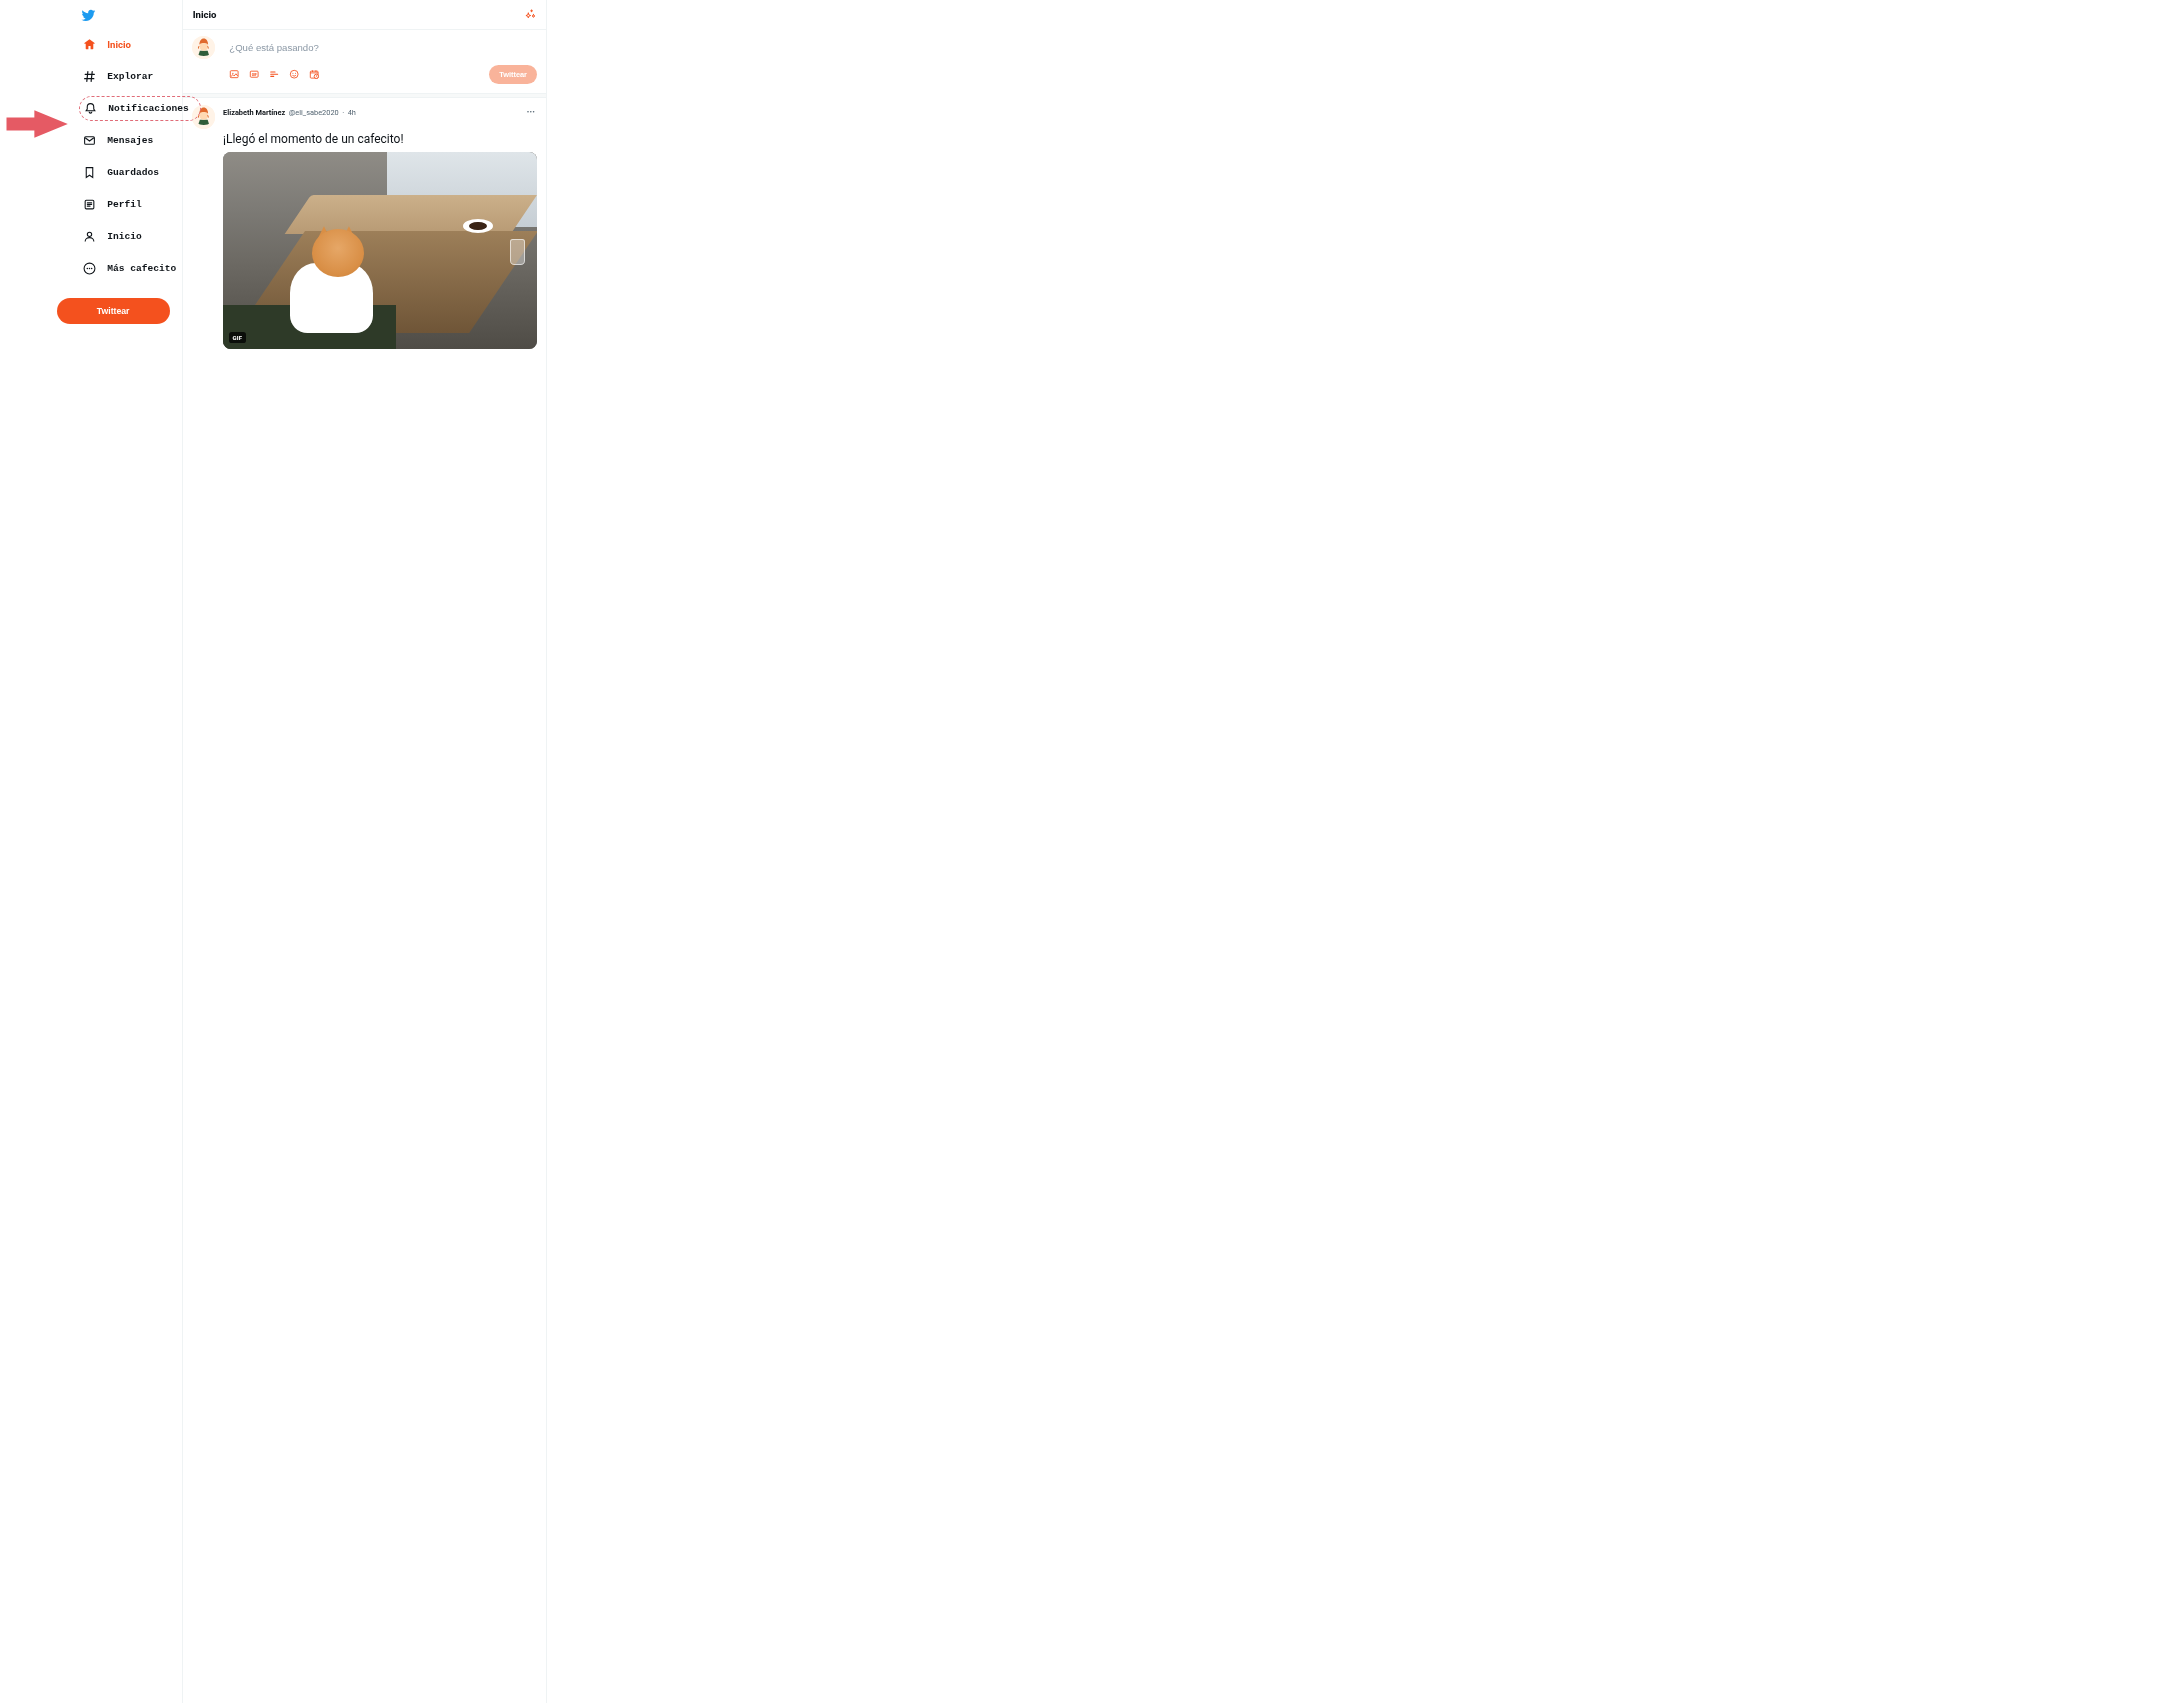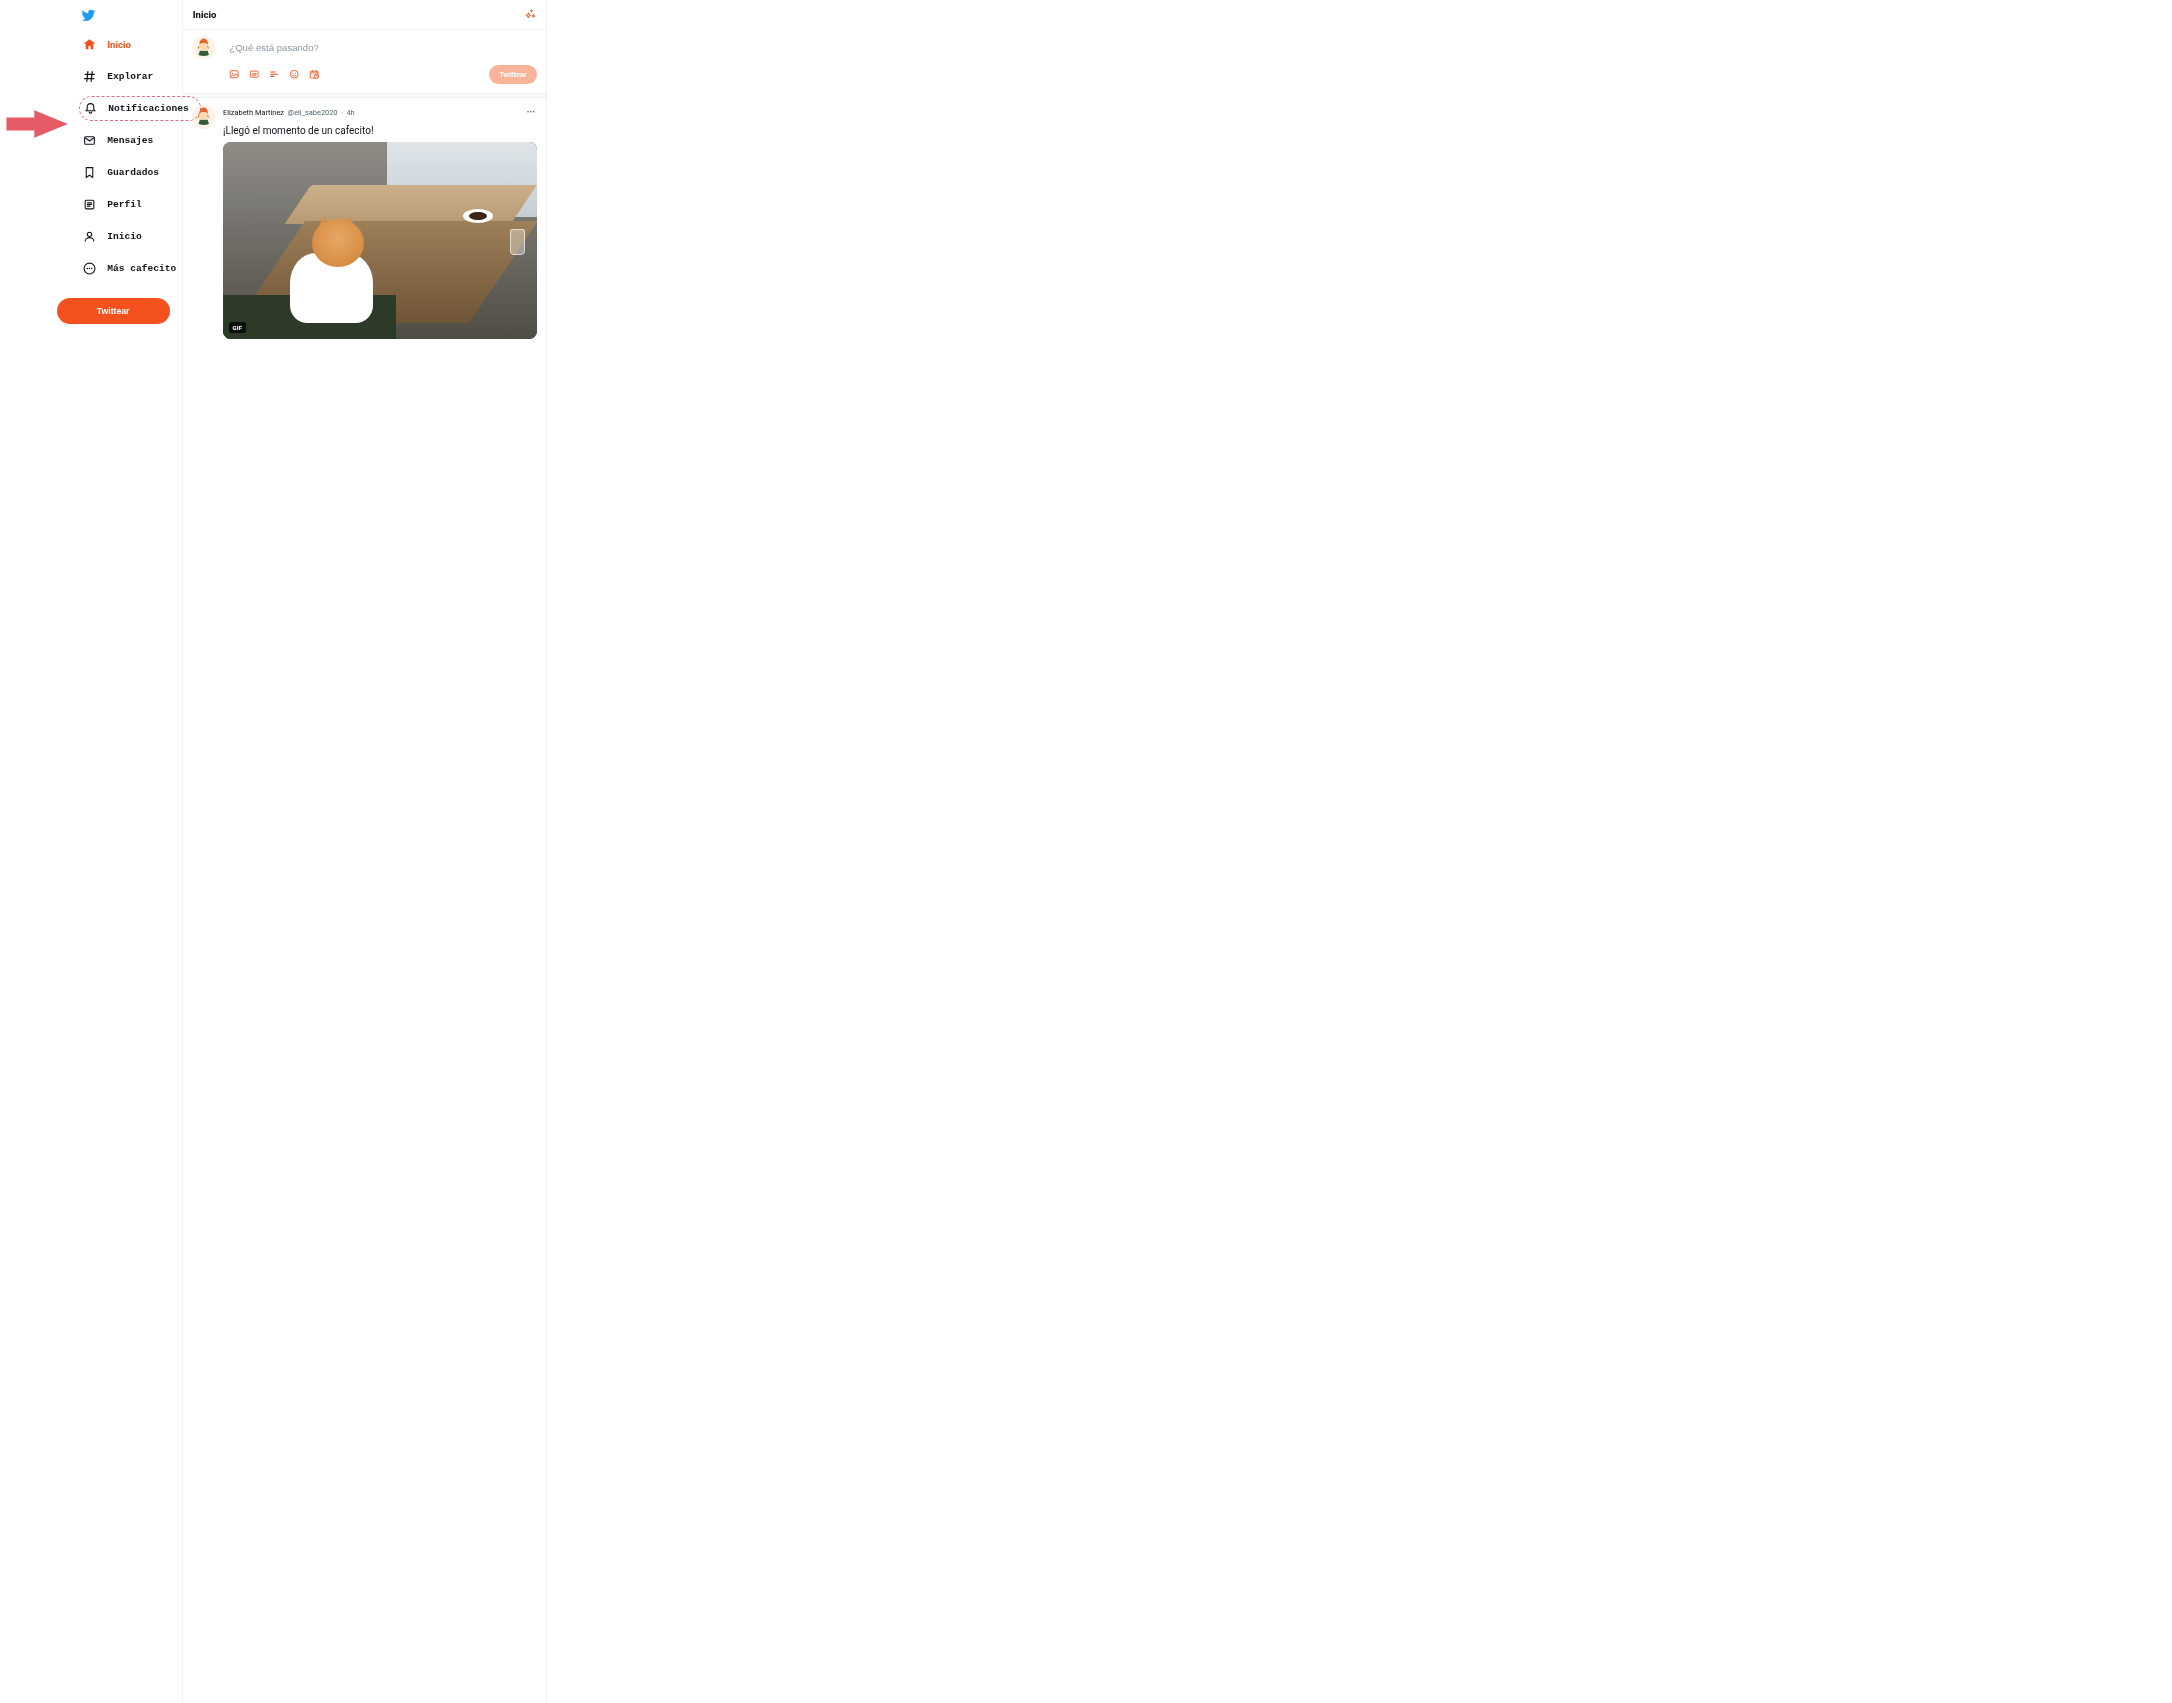--- a/index.html
+++ b/index.html
@@ -110,24 +110,24 @@
     padding: 5.2px 10.4px; font-size:7.4px; font-weight:700; cursor:default;
   }
   .gap-strip { height:4.3px; background:#f7f9f9; border-bottom:0.4px solid #eff3f4; }
   
   .tweet {
     display:flex; gap:7.8px; padding: 7px 8.7px;
   }
   .tweet-body { flex:1; }
   .tweet-head { display:flex; align-items:center; justify-content:space-between; }
   .tweet-head-left { display:flex; gap:3.5px; align-items:baseline; flex-wrap:wrap; font-size:7.4px;}
-  .tname { font-weight:400; color:#0f1419; }
+  .tname { font-weight:700; color:#0f1419; }
   .thandle, .tdot, .ttime { color:#536471; }
   .more-ic { color:#536471; cursor:pointer; padding:1.7px;}
-  .ttext { font-size:10px; color:#0f1419; margin-top:5px; }
+  .ttext { font-size:12px; color:#0f1419; margin-top:12px; }
   .media {
     margin-top: 6px;
     width: 100%;
     aspect-ratio: 16/10;
     border-radius: 7.8px;
     overflow:hidden;
     position:relative;
     background:#777;
   }
   .gif-badge {

